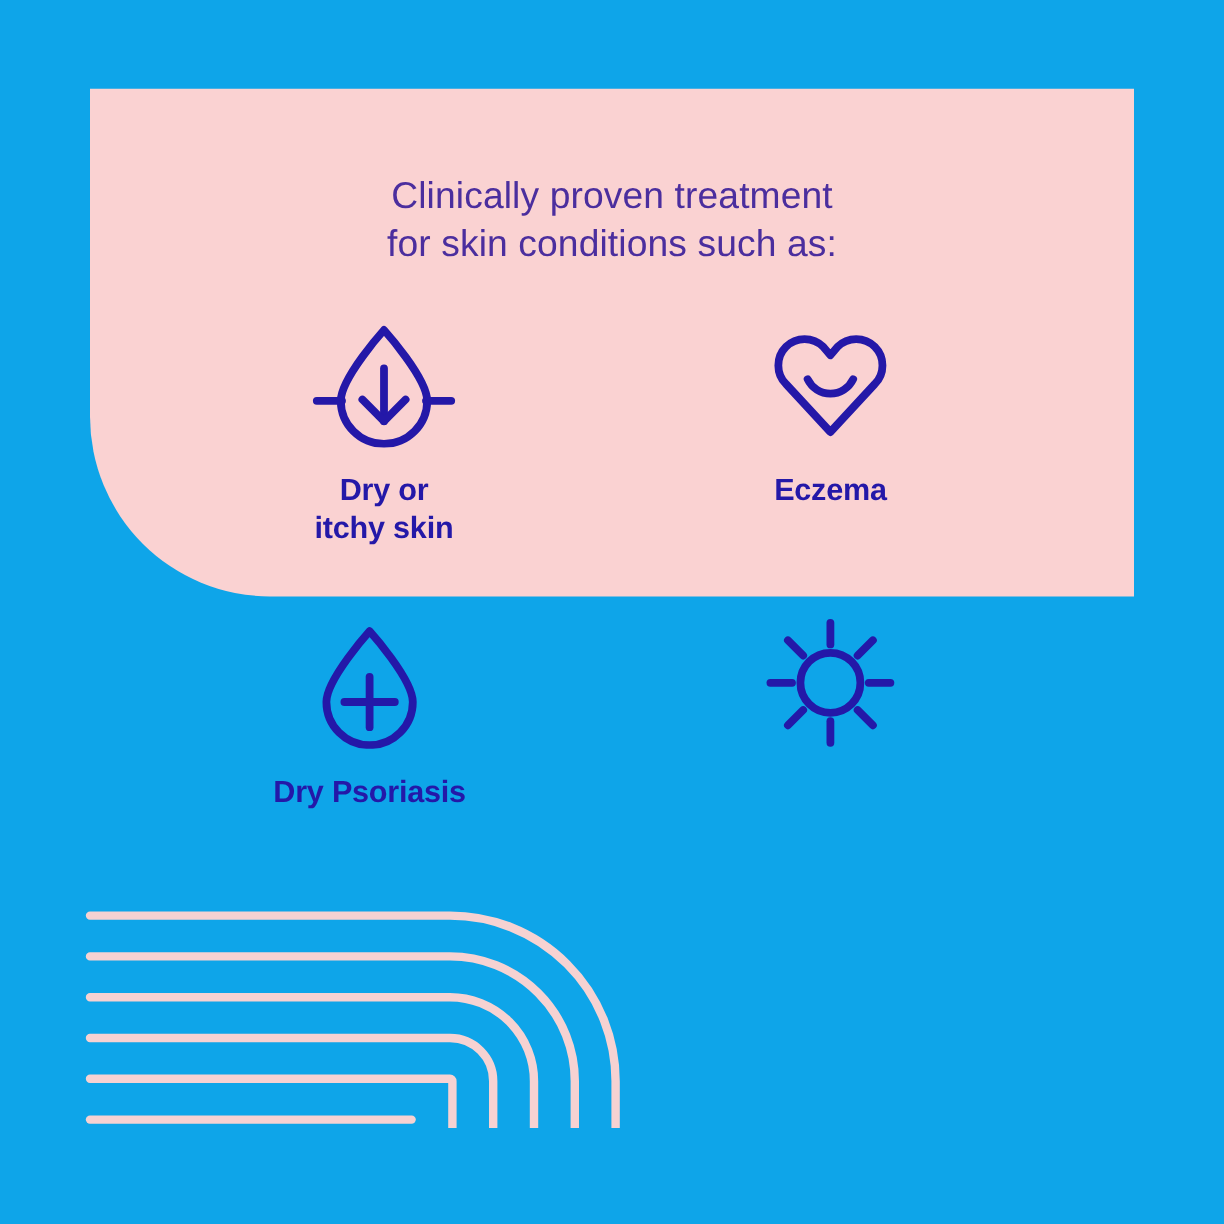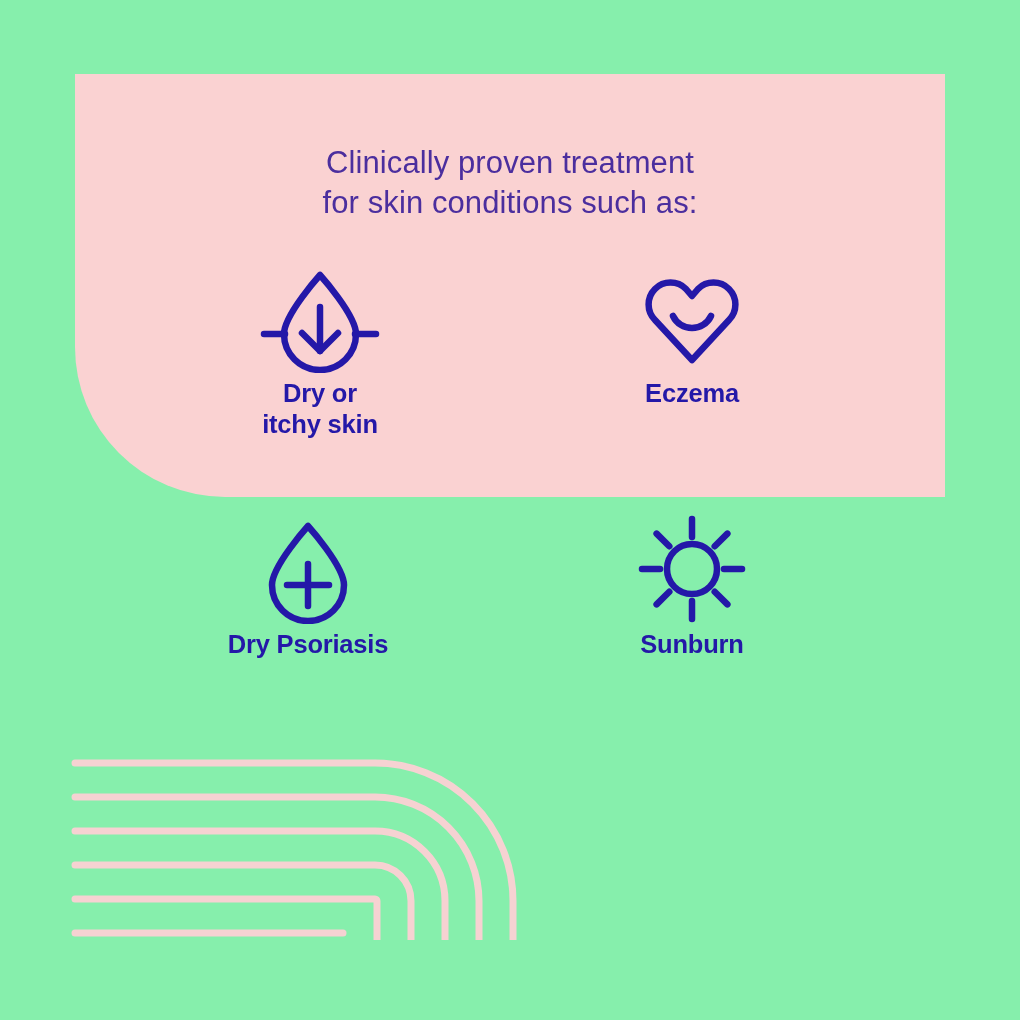--- a/index.html
+++ b/index.html
@@ -10,21 +10,21 @@
   body {
     width: 1020px;
     height: 1020px;
     font-family: "Liberation Sans", sans-serif;
     overflow: hidden;
   }
   #canvas {
     position: relative;
     width: 1020px;
     height: 1020px;
-    background: #86efac;
+    background: #0ea5e9;
     overflow: hidden;
   }
 
   
   #pink-panel {
     position: absolute;
     left: 75px;
     top: 74px;
     width: 870px;
     height: 423px;
@@ -59,21 +59,21 @@
     align-items: center;
     justify-content: center;
   }
   .cond-label {
     color: #2418a8;
     font-weight: 700;
     font-size: 25.5px;
     line-height: 31px;
     letter-spacing: -0.2px;
     white-space: pre-line;
-    margin-top: 4px;
+    margin-top: 20px;
   }
 
   #cond-0 { left: 155px; top: 262px; }
   #cond-1 { left: 527px; top: 262px; }
   #cond-2 { left: 143px; top: 513px; }
   #cond-3 { left: 527px; top: 513px; }
 
   
   #arc-decoration {
     position: absolute;
@@ -137,21 +137,20 @@
         <line x1="64" y1="6" x2="64" y2="24"></line>
         <line x1="64" y1="88" x2="64" y2="106"></line>
         <line x1="14" y1="56" x2="32" y2="56"></line>
         <line x1="96" y1="56" x2="114" y2="56"></line>
         <line x1="28.6" y1="20.6" x2="41.3" y2="33.3"></line>
         <line x1="86.7" y1="78.7" x2="99.4" y2="91.4"></line>
         <line x1="99.4" y1="20.6" x2="86.7" y2="33.3"></line>
         <line x1="41.3" y1="78.7" x2="28.6" y2="91.4"></line>
       </svg>
     </div>
-    <div class="cond-label">Sunburn</div>
   </div>
 
   <div id="arc-decoration">
     <svg width="620" height="205" viewBox="0 0 620 205" fill="none" stroke="#f6d2d2" stroke-width="7" stroke-linecap="round">
       <path d="M75 28 H375 A138 138 0 0 1 513 166 V205"></path>
       <path d="M75 62 H375 A104 104 0 0 1 479 166 V205"></path>
       <path d="M75 96 H375 A70 70 0 0 1 445 166 V205"></path>
       <path d="M75 130 H375 A36 36 0 0 1 411 166 V205"></path>
       <path d="M75 164 H375 A2 2 0 0 1 377 166 V205"></path>
       <path d="M75 198 H343"></path>

